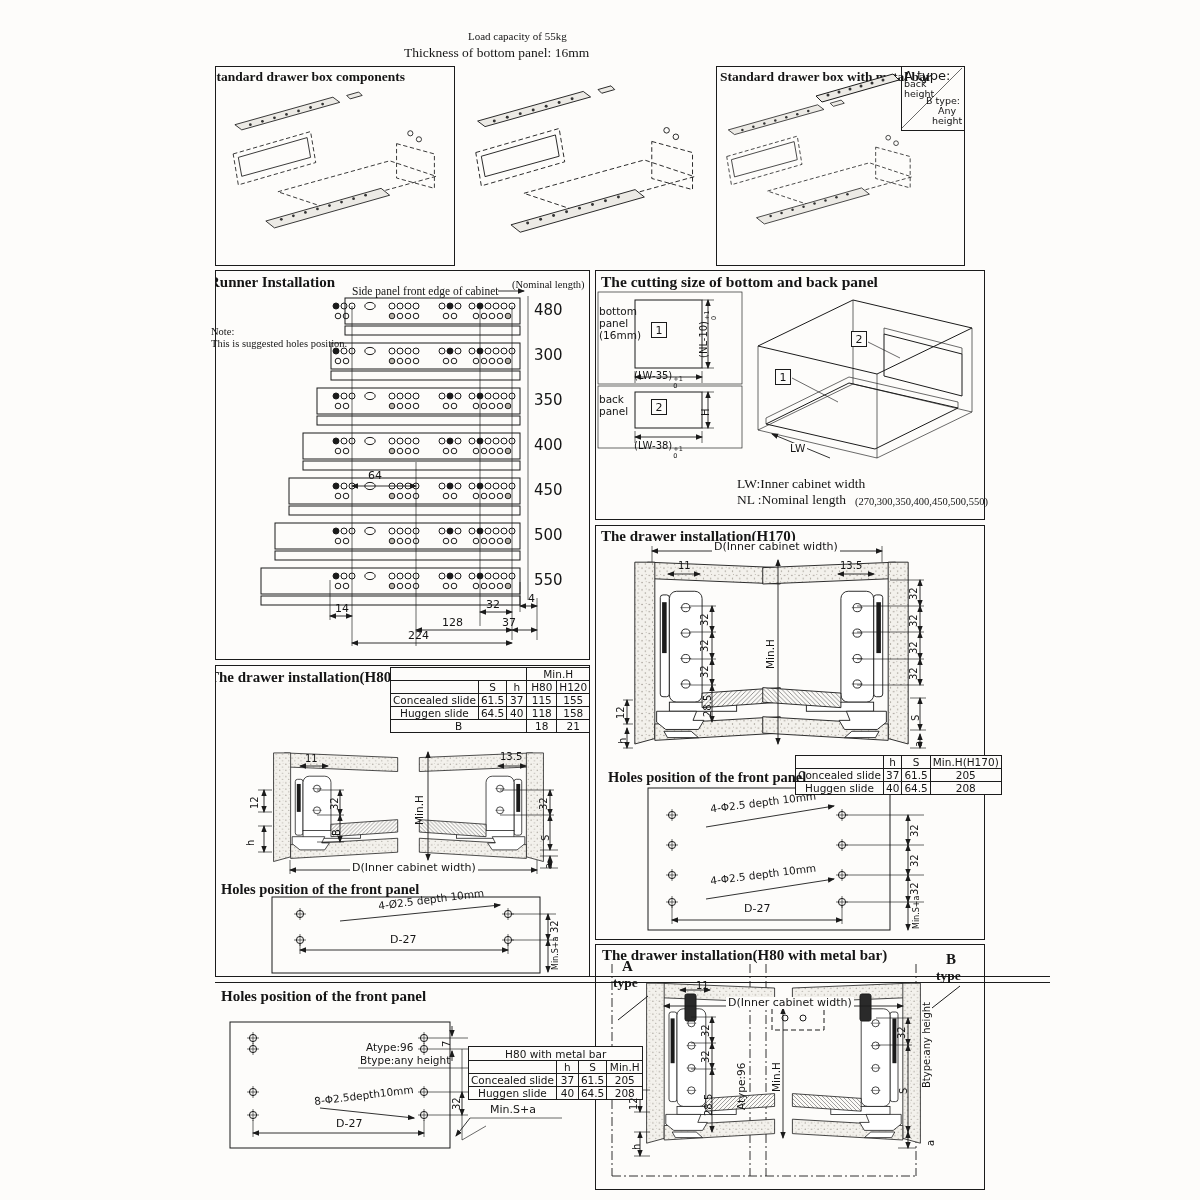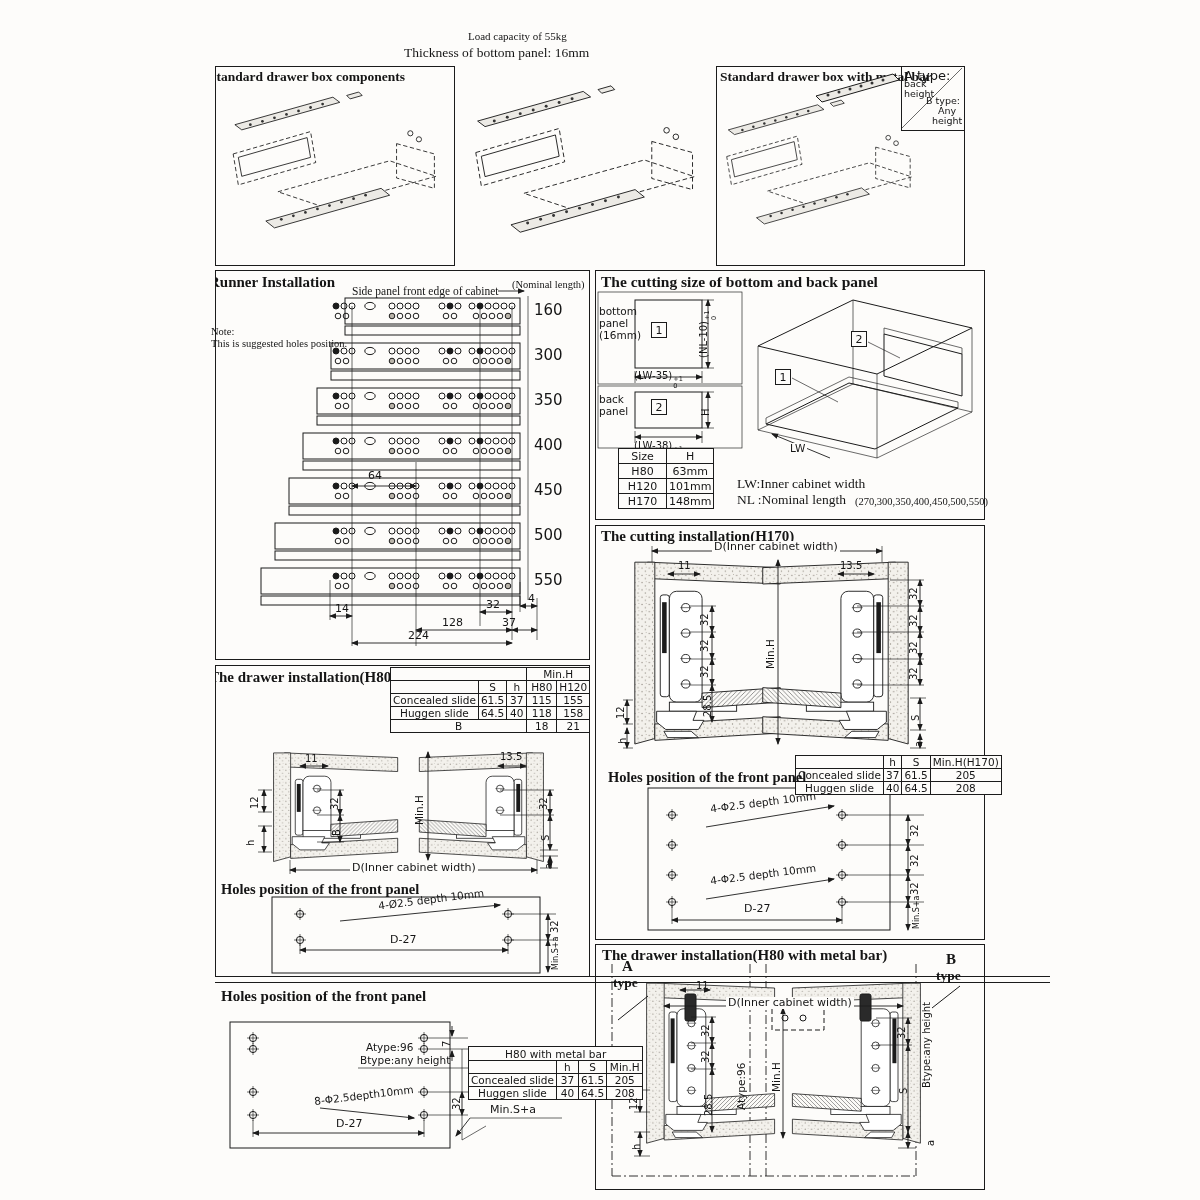--- a/index.html
+++ b/index.html
@@ -456,21 +456,21 @@
 <span class="lbl" style="left:938px;top:106px;font-size:9.5px">Any</span>
 <span class="lbl" style="left:932px;top:116px;font-size:9.5px">height</span>
 
 <div class="panel" style="left:215px;top:270px;width:375px;height:390px">
   <span class="ptitle" style="left:-7px;top:3px">Runner Installation</span>
 </div>
 <span class="lbl serif" style="left:352px;top:285px;font-size:11.5px">Side panel front edge of cabinet</span>
 <span class="lbl serif" style="left:512px;top:279px;font-size:10.5px">(Nominal length)</span>
 <span class="lbl serif" style="left:211px;top:326px;font-size:10.5px">Note:</span>
 <span class="lbl serif" style="left:211px;top:338px;font-size:10.5px">This is suggested holes position.</span>
-<span class="lbl" style="left:534px;top:303px;font-size:15px">160</span>
+<span class="lbl" style="left:534px;top:303px;font-size:15px">480</span>
 <span class="lbl" style="left:534px;top:348px;font-size:15px">300</span>
 <span class="lbl" style="left:534px;top:393px;font-size:15px">350</span>
 <span class="lbl" style="left:534px;top:438px;font-size:15px">400</span>
 <span class="lbl" style="left:534px;top:483px;font-size:15px">450</span>
 <span class="lbl" style="left:534px;top:528px;font-size:15px">500</span>
 <span class="lbl" style="left:534px;top:573px;font-size:15px">550</span>
 <span class="lbl" style="left:368px;top:470px">64</span>
 <span class="lbl" style="left:335px;top:603px">14</span>
 <span class="lbl" style="left:486px;top:599px">32</span>
 <span class="lbl" style="left:528px;top:593px">4</span>
@@ -496,47 +496,27 @@
       </span></span>
 <span class="lbl rot" style="left:699px;top:358px;font-size:10px"><span>(NL-10)</span><span class="tol">
         <span>+1</span>
         <span>0</span>
       </span></span>
 <span class="lbl" style="left:634px;top:441px;font-size:10px"><span>(LW-38)</span><span class="tol">
         <span>+1</span>
         <span>0</span>
       </span></span>
 <span class="lbl rot" style="left:701px;top:416px;font-size:10px">H</span>
-<table class="t st" style="left:618px;top:448px">
-  <tbody>
-        <tr>
-          <td style="width:48px">Size</td>
-          <td style="width:46px">H</td>
-        </tr>
-  <tr>
-          <td>H80</td>
-          <td>63mm</td>
-        </tr>
-  <tr>
-          <td>H120</td>
-          <td>101mm</td>
-        </tr>
-  <tr>
-          <td>H170</td>
-          <td>148mm</td>
-        </tr>
-</tbody>
-    </table>
 <span class="lbl serif" style="left:737px;top:477px;font-size:13.5px">LW:Inner cabinet width</span>
 <span class="lbl serif" style="left:737px;top:493px;font-size:13.5px">NL :Nominal length</span>
 <span class="lbl serif" style="left:855px;top:496px;font-size:10.5px">(270,300,350,400,450,500,550)</span>
 <span class="lbl bg" style="left:788px;top:443px;font-size:10.5px">LW</span>
 
 <div class="panel" style="left:595px;top:525px;width:390px;height:415px">
-  <span class="ptitle" style="left:5px;top:2px">The cutting installation(H170)</span>
+  <span class="ptitle" style="left:5px;top:2px">The drawer installation(H170)</span>
 </div>
 <span class="lbl bg" style="left:712px;top:541px">D(Inner cabinet width)</span>
 <span class="lbl" style="left:678px;top:561px;font-size:10px">11</span>
 <span class="lbl" style="left:840px;top:561px;font-size:10px">13.5</span>
 <span class="lbl rot" style="left:700px;top:626px;font-size:10px">32</span>
 <span class="lbl rot" style="left:700px;top:652px;font-size:10px">32</span>
 <span class="lbl rot" style="left:700px;top:678px;font-size:10px">32</span>
 <span class="lbl rot" style="left:703px;top:717px;font-size:10px">28.5</span>
 <span class="lbl rot" style="left:616px;top:719px;font-size:10px">12</span>
 <span class="lbl rot" style="left:618px;top:744px;font-size:10px">h</span>

